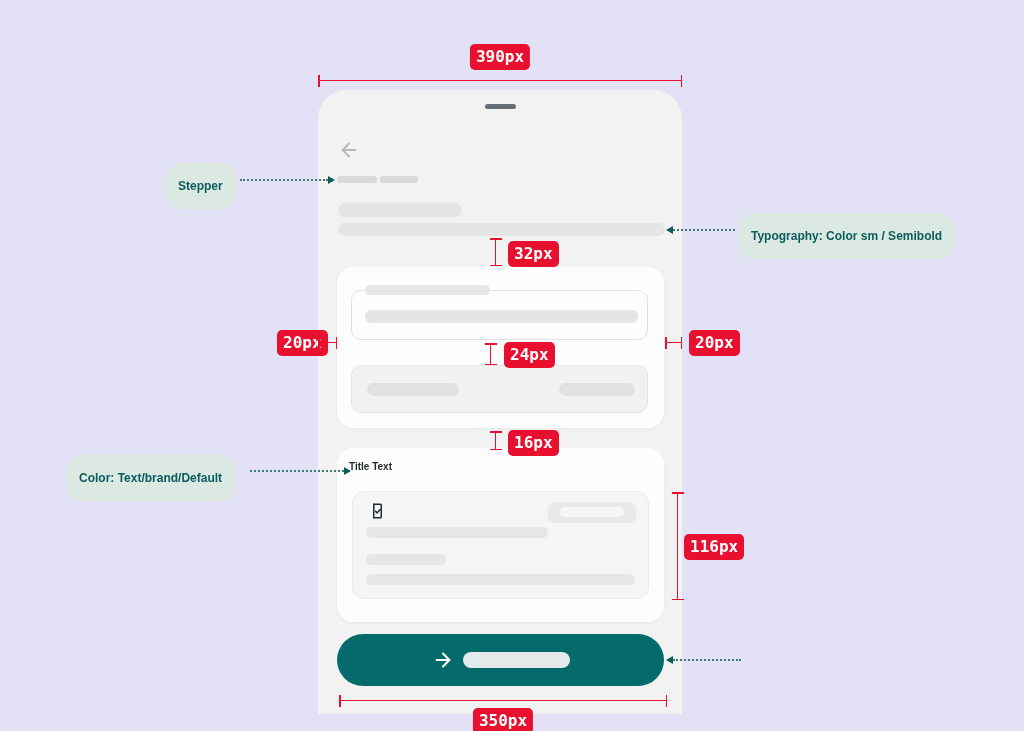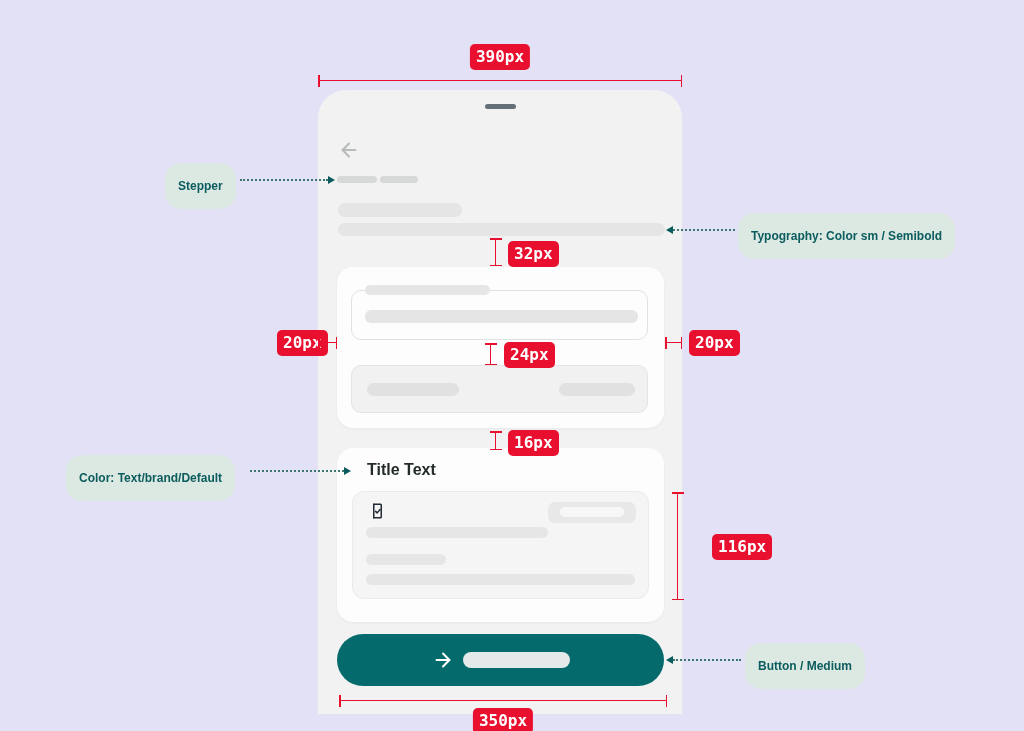--- a/index.html
+++ b/index.html
@@ -33,21 +33,21 @@
   .card1{top:177px;height:161px;}
   .input-box{position:absolute;left:14px;top:23px;width:297px;height:50px;
              border:1.5px solid #E0E2E1;border-radius:10px;background:var(--card-bg);}
   .input-label{position:absolute;left:28px;top:18px;width:125px;height:10px;border-radius:5px;background:#E5E6E5;z-index:2;}
   .input-value{position:absolute;left:28px;top:43px;width:273px;height:13px;border-radius:6px;background:var(--skeleton);z-index:2;}
   .gray-row{position:absolute;left:14px;top:98px;width:297px;height:48px;background:#F0F1F0;
             border:1px solid #E3E4E3;border-radius:10px;}
   .gray-row .bar{background:#E0E1E0;}
 
   .card2{top:358px;height:174px;}
-  .card2-title{position:absolute;left:30px;top:13px;font-size:16px;font-weight:700;color:var(--ink);}
+  .card2-title{position:absolute;left:12px;top:13px;font-size:10px;font-weight:700;color:var(--ink);}
   .summary{position:absolute;left:15px;top:43px;width:297px;height:108px;background:#F4F5F4;
            border:1px solid #E9EAE9;border-radius:12px;}
   .pill-outer{position:absolute;left:195px;top:10px;width:88px;height:21px;background:#E7E8E7;border-radius:7px;}
   .pill-inner{position:absolute;left:12px;top:5px;width:64px;height:10px;background:#F6F7F6;border-radius:5px;}
 
   .cta{position:absolute;left:19px;top:544px;width:327px;height:52px;border:none;border-radius:26px;
        background:var(--btn-teal);display:flex;align-items:center;justify-content:center;gap:9px;cursor:pointer;}
   .cta-skeleton{width:107px;height:16px;border-radius:8px;background:#E4E9E9;}
 
   
@@ -148,38 +148,37 @@
   <div class="measure-h" style="left:665px;top:342px;width:17px;"></div>
   <div class="px-badge" style="left:689px;top:330px;">20px</div>
 
   <div class="measure-v" style="left:490px;top:343px;height:22px;"></div>
   <div class="px-badge" style="left:504px;top:342px;">24px</div>
 
   <div class="measure-v" style="left:495px;top:431px;height:19px;"></div>
   <div class="px-badge" style="left:508px;top:430px;">16px</div>
 
   <div class="measure-v" style="left:677px;top:492px;height:108px;"></div>
-  <div class="px-badge" style="left:712px;top:534px;">116px</div>
+  <div class="px-badge" style="left:684px;top:534px;">116px</div>
 
   <div class="measure-h" style="left:339px;top:700px;width:328px;"></div>
   <div class="px-badge" style="left:503px;top:708px;transform:translateX(-50%);">350px</div>
 
   <div class="spec-label" style="left:165px;top:163px;">Stepper</div>
   <div class="connector" style="left:240px;top:179px;width:88px;">
     <span class="arrowhead right"></span>
   </div>
 
   <div class="spec-label" style="left:738px;top:213px;">Typography: Color sm / Semibold</div>
   <div class="connector" style="left:673px;top:229px;width:62px;">
     <span class="arrowhead left"></span>
   </div>
 
   <div class="spec-label" style="left:66px;top:455px;">Color: Text/brand/Default</div>
   <div class="connector" style="left:250px;top:470px;width:94px;">
     <span class="arrowhead right"></span>
   </div>
 
-  <div class="spec-label" style="left:745px;top:643px;">Button / Medium</div>
   <div class="connector" style="left:673px;top:659px;width:68px;">
     <span class="arrowhead left"></span>
   </div>
 
 </div>
 
 </body></html>

